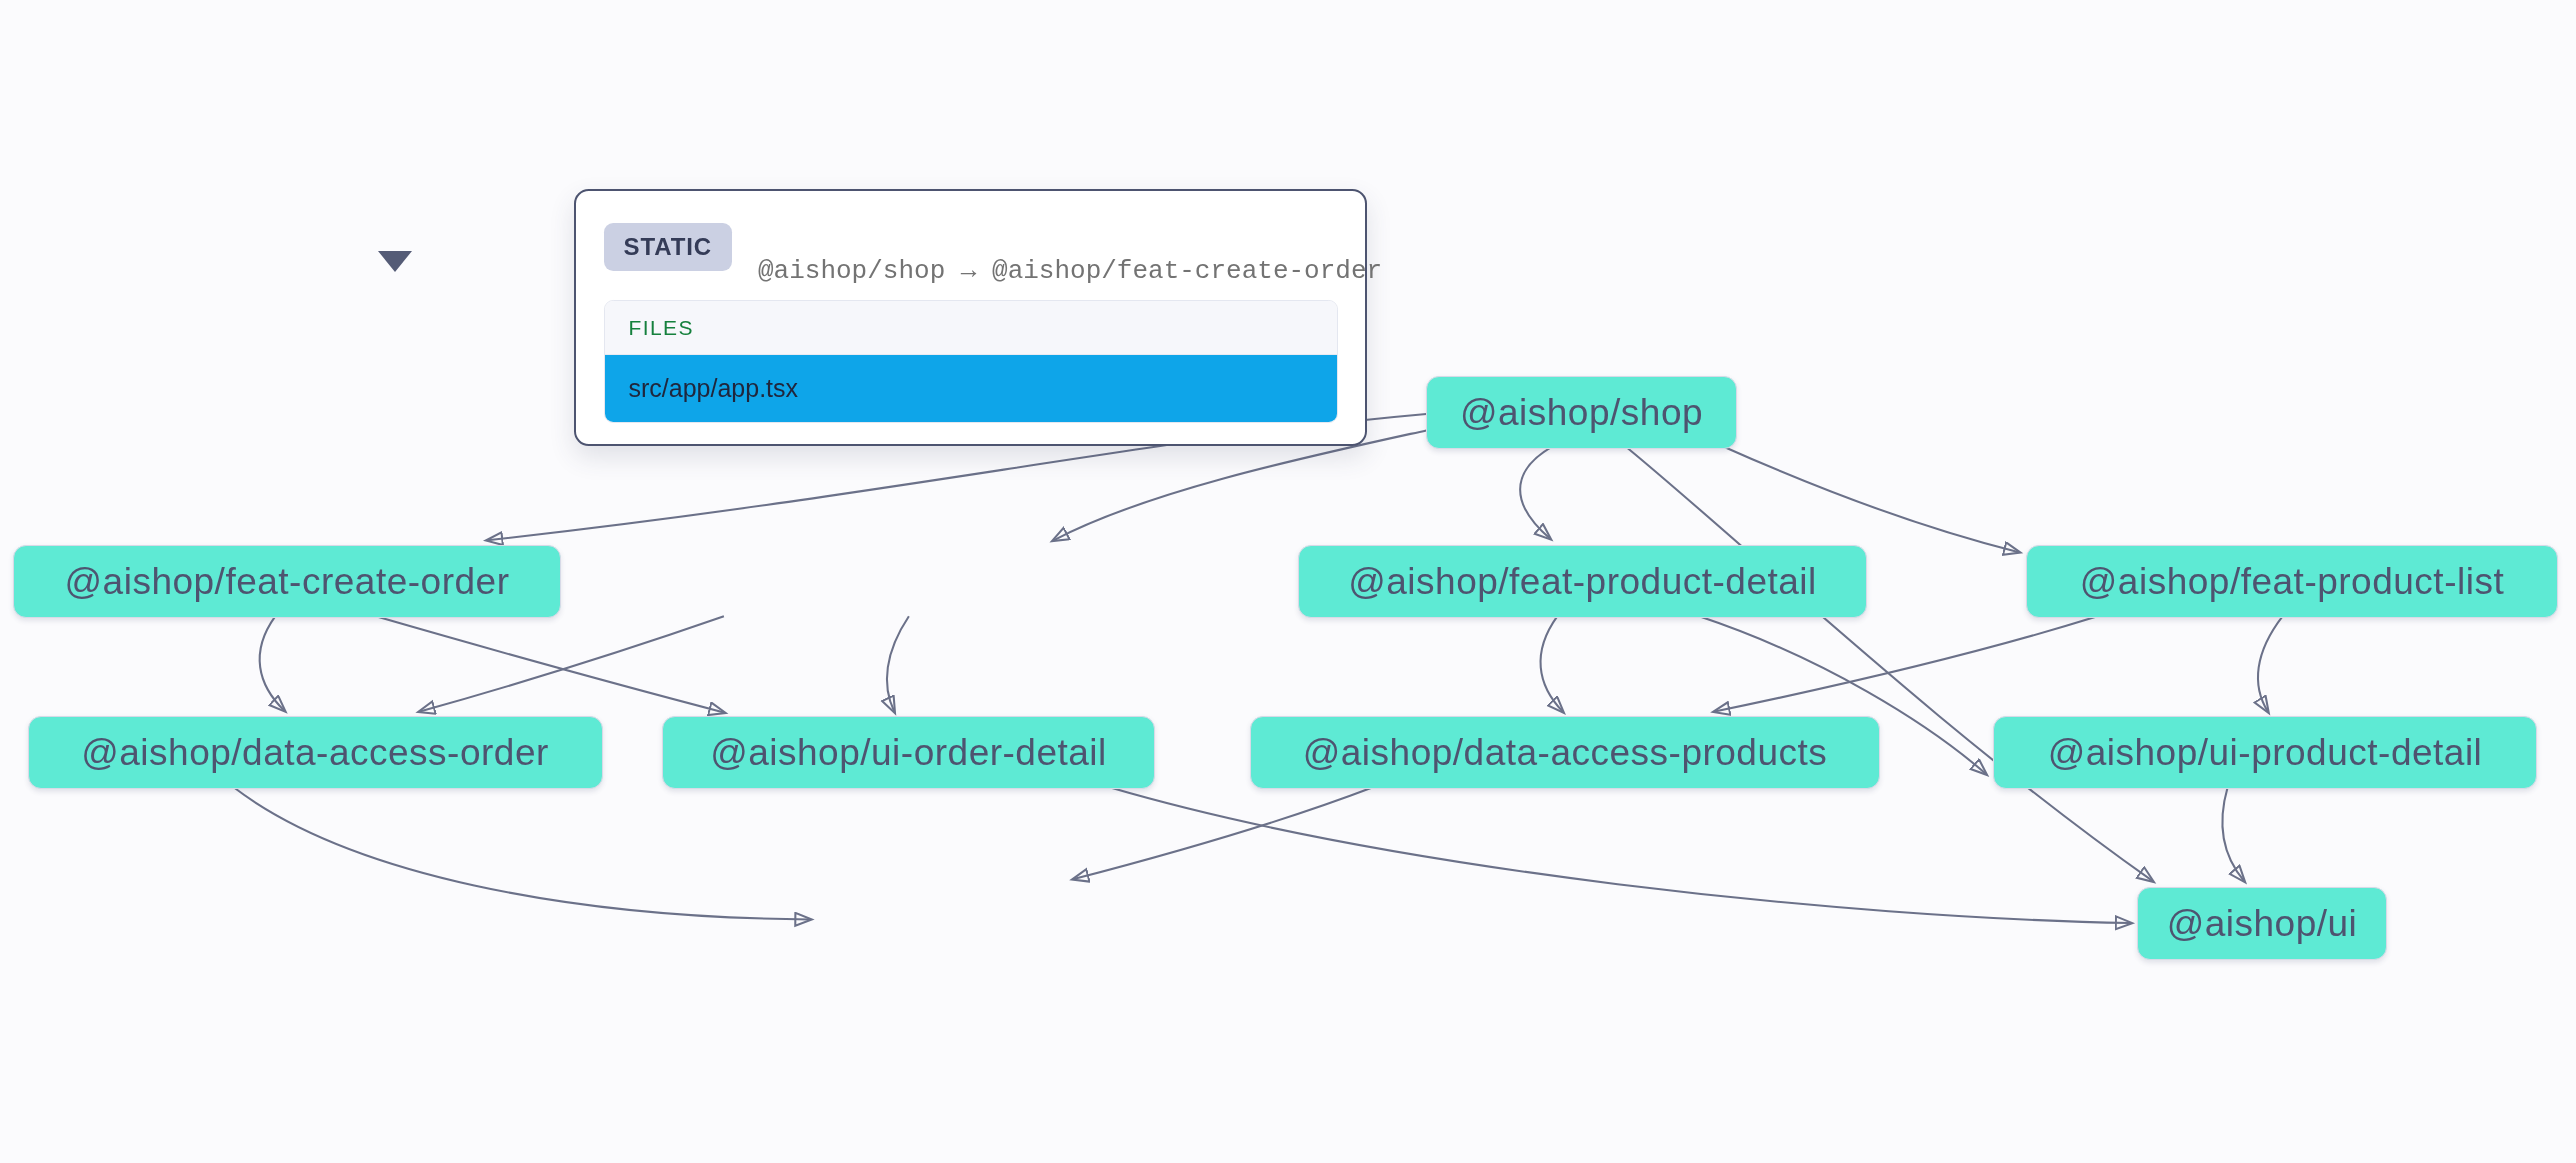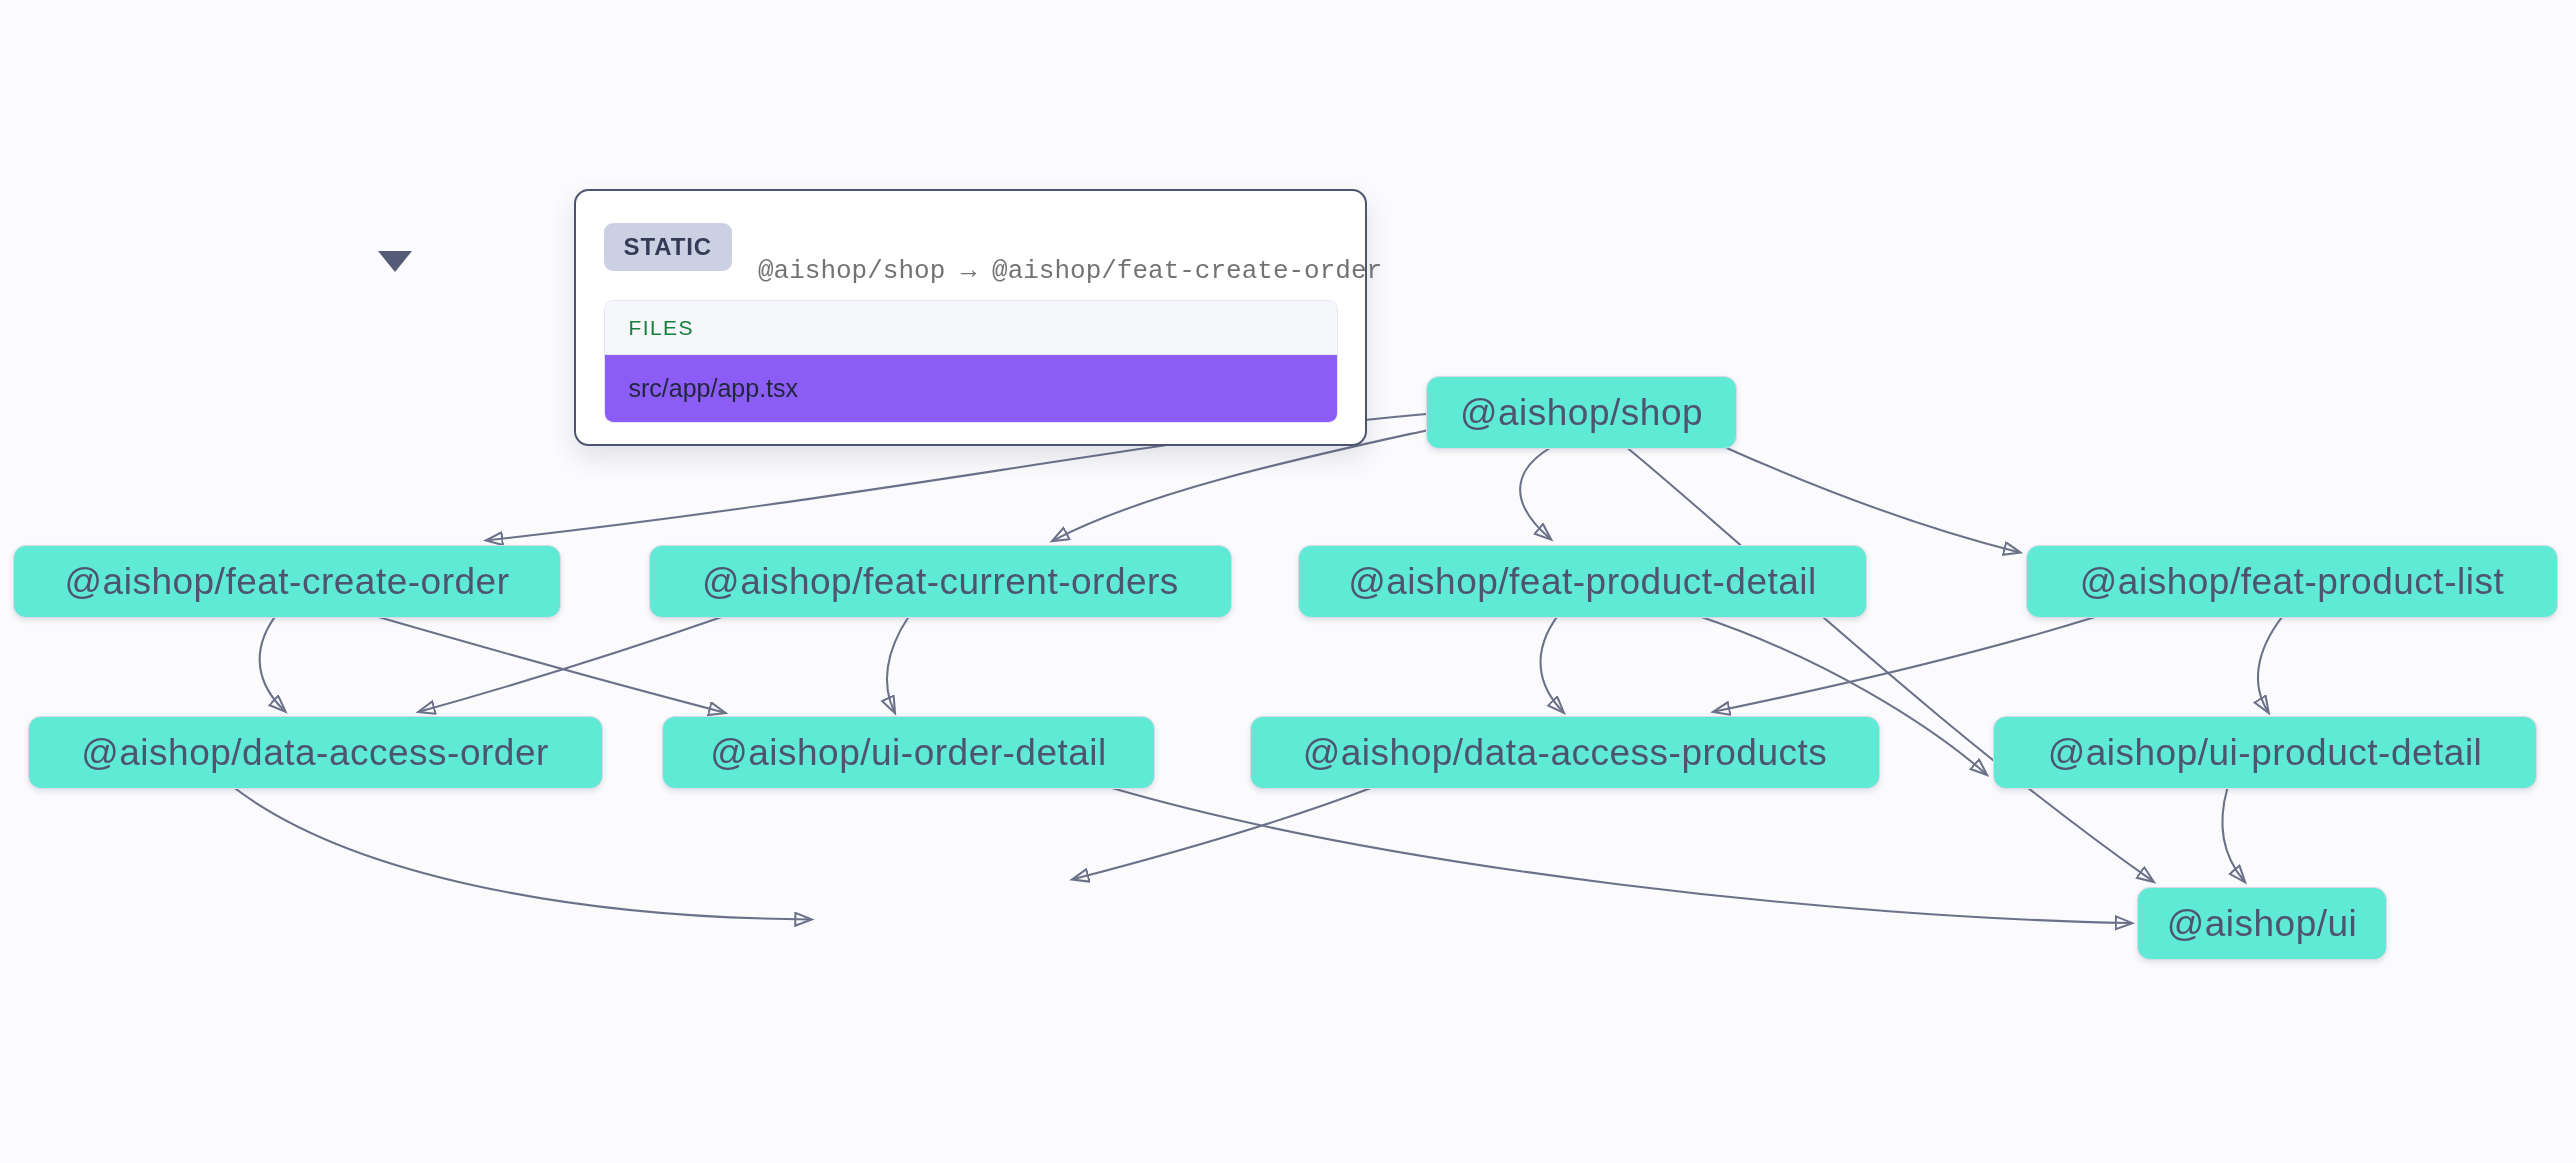--- a/index.html
+++ b/index.html
@@ -16,21 +16,21 @@
            box-shadow:0 11px 26px rgba(60,65,95,0.14);box-sizing:border-box;
            padding:26px 27.5px;}
   .tooltip-header{display:flex;align-items:center;gap:26px;height:59px;}
   .badge{background:#cbd0e3;color:#343b57;font-size:24px;font-weight:bold;
          letter-spacing:0.9px;padding:12px 20px;border-radius:9.2px;line-height:1;}
   .relation{font-family:Liberation Mono, monospace;font-size:26px;color:#737373;
             white-space:nowrap;margin-top:48px;}
   .files-box{margin-top:24px;border:1.4px solid #e4e7f0;border-radius:9.2px;overflow:hidden;}
   .files-head{background:#f6f7fb;border-bottom:0.9px solid #e8eaf2;padding:14.7px 24px;
               font-size:21px;color:#15803d;letter-spacing:1.4px;}
-  .files-row{background:#8b5cf6;padding:19px 24px;font-size:25px;color:#20263c;}
+  .files-row{background:#0ea5e9;padding:19px 24px;font-size:25px;color:#20263c;}
   .caret{position:absolute;left:378px;top:251px;width:0;height:0;z-index:4;
          border-left:17.4px solid transparent;border-right:17.4px solid transparent;
          border-top:21px solid #545b76;}
 </style>
 </head>
 <body>
 
 <div id="canvas">
 
   <svg class="edges" width="2576" height="1163" viewBox="0 0 2812 1270">
@@ -57,23 +57,20 @@
     <path d="M1212,860 C1520,950 2010,1002 2326,1008" marker-end="url(#arw)"></path>
     <path d="M2432,860 C2420,902 2428,936 2450,962" marker-end="url(#arw)"></path>
   </svg>
 
   <div class="node" style="left:1426px;top:376px;width:309px;height:71px">
     <span>@aishop/shop</span>
   </div>
   <div class="node" style="left:13px;top:545px;width:546px;height:71px">
     <span>@aishop/feat-create-order</span>
   </div>
-  <div class="node" style="left:649px;top:545px;width:581px;height:71px">
-    <span>@aishop/feat-current-orders</span>
-  </div>
   <div class="node" style="left:1298px;top:545px;width:567px;height:71px">
     <span>@aishop/feat-product-detail</span>
   </div>
   <div class="node" style="left:2026px;top:545px;width:530px;height:71px">
     <span>@aishop/feat-product-list</span>
   </div>
   <div class="node" style="left:27.5px;top:716px;width:573px;height:71px">
     <span>@aishop/data-access-order</span>
   </div>
   <div class="node" style="left:662px;top:716px;width:491px;height:71px">

